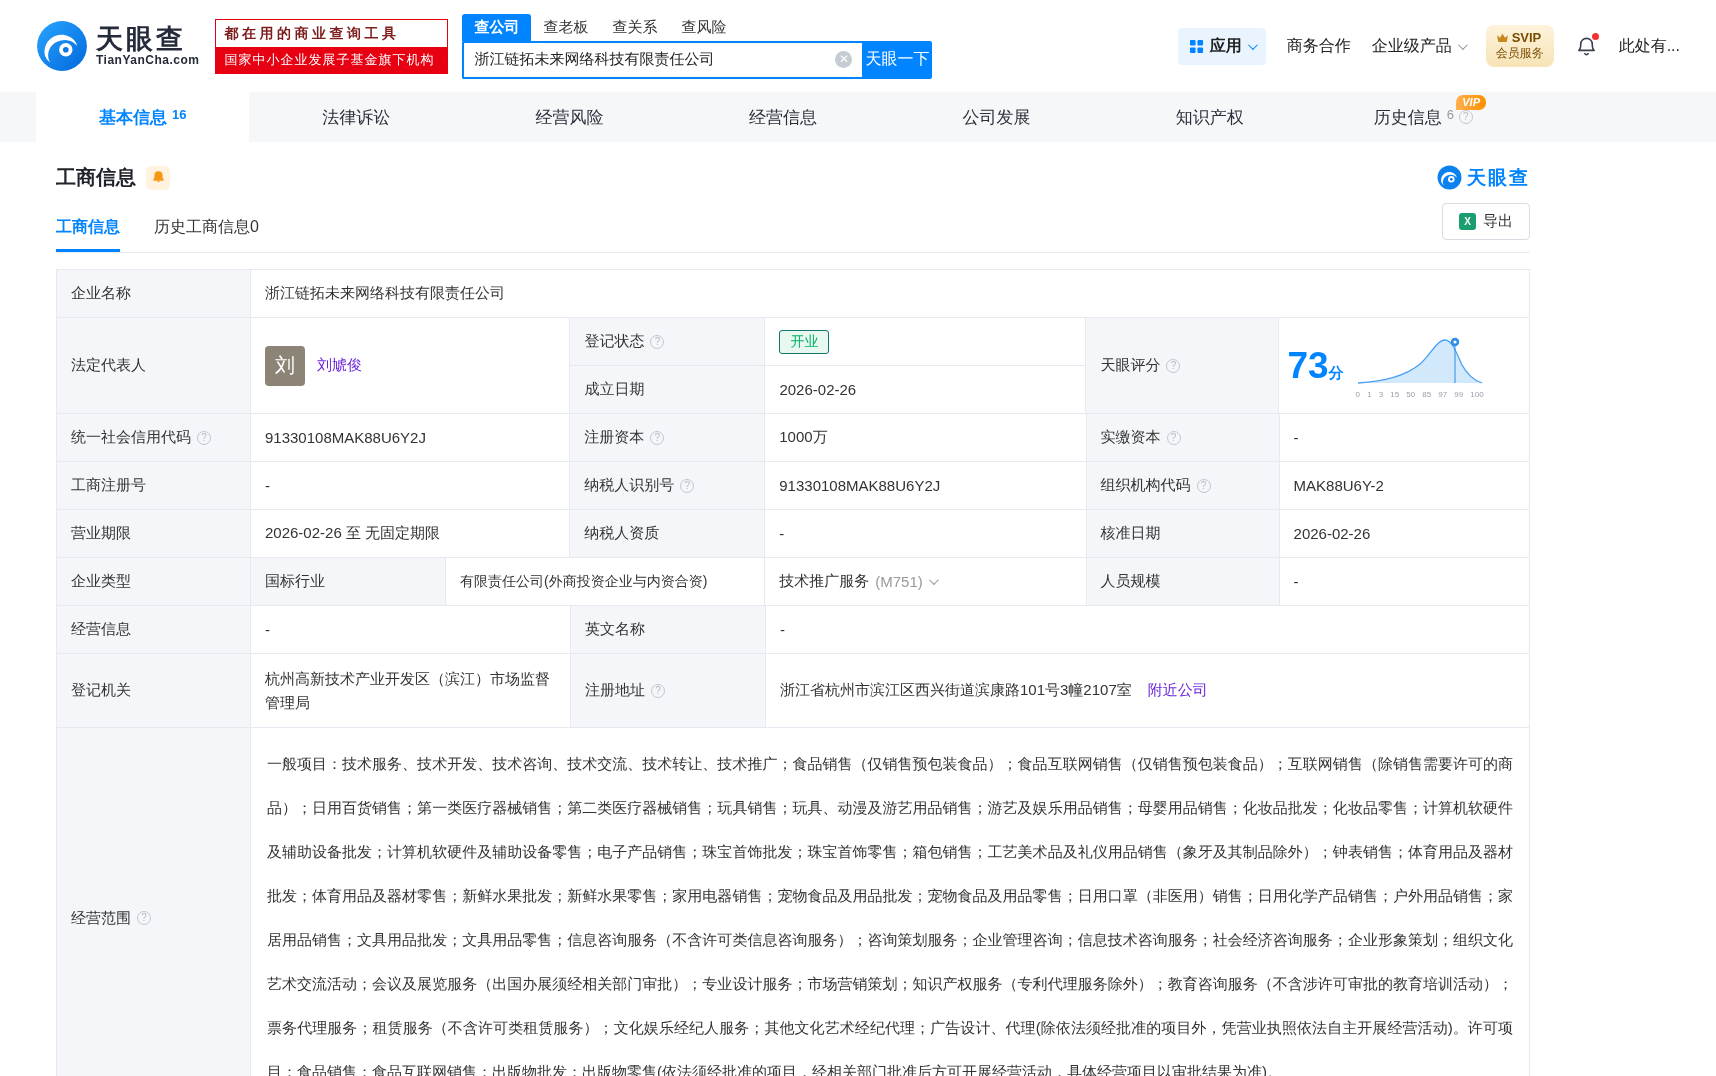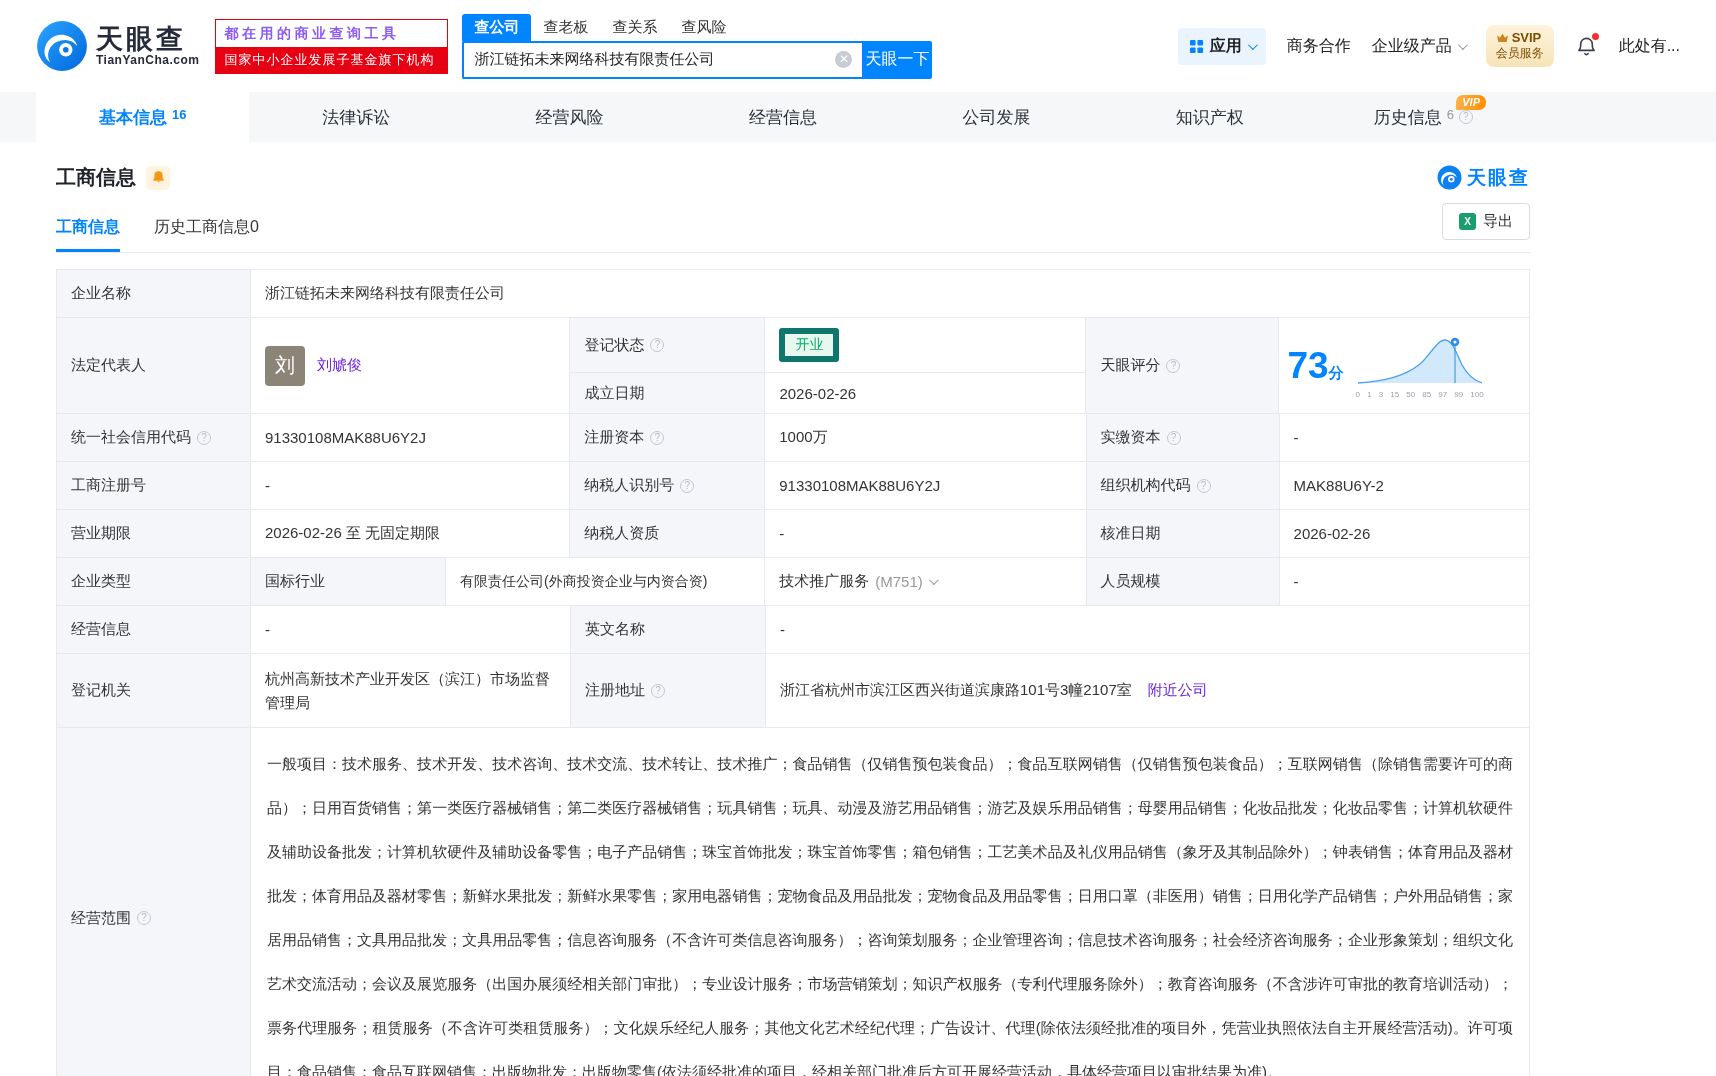--- a/index.html
+++ b/index.html
@@ -8,21 +8,21 @@
     width:1716px; min-height:1076px; position:relative;
     font-family:"Liberation Sans","DejaVu Sans",sans-serif;
     color:#333; font-size:15px;
   }
   
   .hdr { height:92px; display:flex; align-items:center; padding:0 36px; background:#fff; }
   .logo { display:flex; align-items:center; gap:8px; cursor:pointer; }
   .logo-cn { font-size:27px; font-weight:bold; color:#252b3a; letter-spacing:3px; line-height:1.05; }
   .logo-en { font-size:12px; font-weight:bold; color:#252b3a; letter-spacing:.5px; }
   .banner { margin-left:16px; border:1px solid #e60012; width:233px; flex-shrink:0; }
-  .banner-l1 { color:#8b5cf6; background:#fff; font-size:14px; font-weight:bold; letter-spacing:3.5px; padding:5px 8px 4px; white-space:nowrap; }
+  .banner-l1 { color:#7f1d1d; background:#fff; font-size:14px; font-weight:bold; letter-spacing:3.5px; padding:5px 8px 4px; white-space:nowrap; }
   .banner-l2 { color:#fff; background:#e60012; font-size:13px; letter-spacing:1px; padding:4px 8px; white-space:nowrap; }
   .search { margin-left:14px; width:470px; flex-shrink:0; }
   .stabs { display:flex; align-items:flex-end; }
   .stab { font-size:15px; color:#333; padding:4px 12px; cursor:pointer; }
   .stab.active { background:#0084ff; color:#fff; border-radius:3px 3px 0 0; font-weight:bold; }
   .srow { display:flex; height:38px; }
   .sbox { flex:1; border:2px solid #0084ff; border-right:none; background:#fff; display:flex; align-items:center; padding:0 10px; border-radius:2px 0 0 2px; }
   .sbox input { flex:1; border:none; outline:none; font-size:15px; color:#222; font-family:inherit; background:transparent; }
   .clear { width:17px; height:17px; border-radius:50%; background:#c6ccd4; color:#fff; font-size:12px; line-height:17px; text-align:center; cursor:pointer; flex-shrink:0; }
   .sbtn { width:70px; background:#0084ff; color:#fff; border:none; font-size:16px; cursor:pointer; border-radius:0 2px 2px 0; font-family:inherit; }
@@ -70,21 +70,21 @@
   .w1{width:194px} .w2{width:320px} .w3{width:195px} .w4{width:322px} .w5{width:193px} .w6{width:250px}
   .h96{min-height:96px}
   .mid { width:517px; padding:0; display:flex; flex-direction:column; align-items:stretch; gap:0; }
   .mrow { flex:1; display:flex; border-bottom:1px solid #e6eaf0; }
   .mrow:last-child { border-bottom:none; }
   .mrow .cell { border-bottom:none; }
   .mrow .lbl { width:195px; }
   .mrow .val { flex:1; }
   .avatar { width:40px; height:40px; border-radius:4px; background:#8d8478; color:#fff; font-size:20px; display:flex; align-items:center; justify-content:center; flex-shrink:0; }
   .blink { color:#6d28d9; cursor:pointer; text-decoration:none; }
-  .status-badge { background:#e8f8f0; color:#00b365; border:6px solid #0f766e; font-size:14px; padding:2px 10px; border-radius:3px; }
+  .status-badge { background:#e8f8f0; color:#00b365; border:1px solid #0f766e; font-size:14px; padding:2px 10px; border-radius:3px; }
   .ind-code { color:#999; }
   .score-cell { gap:10px; padding:6px 8px; }
   .score-num { font-size:37px; font-weight:bold; color:#0084ff; line-height:1; }
   .score-unit { font-size:15px; color:#0084ff; font-weight:bold; }
   .chart-wrap { width:132px; }
   .axis { display:flex; justify-content:space-between; font-size:8px; color:#9aa0ab; padding:0 2px; }
   .scope-cell { line-height:44px; text-align:justify; }
   .wrap2 { line-height:24px; }
   .nowrap { white-space:nowrap; }
 </style>

